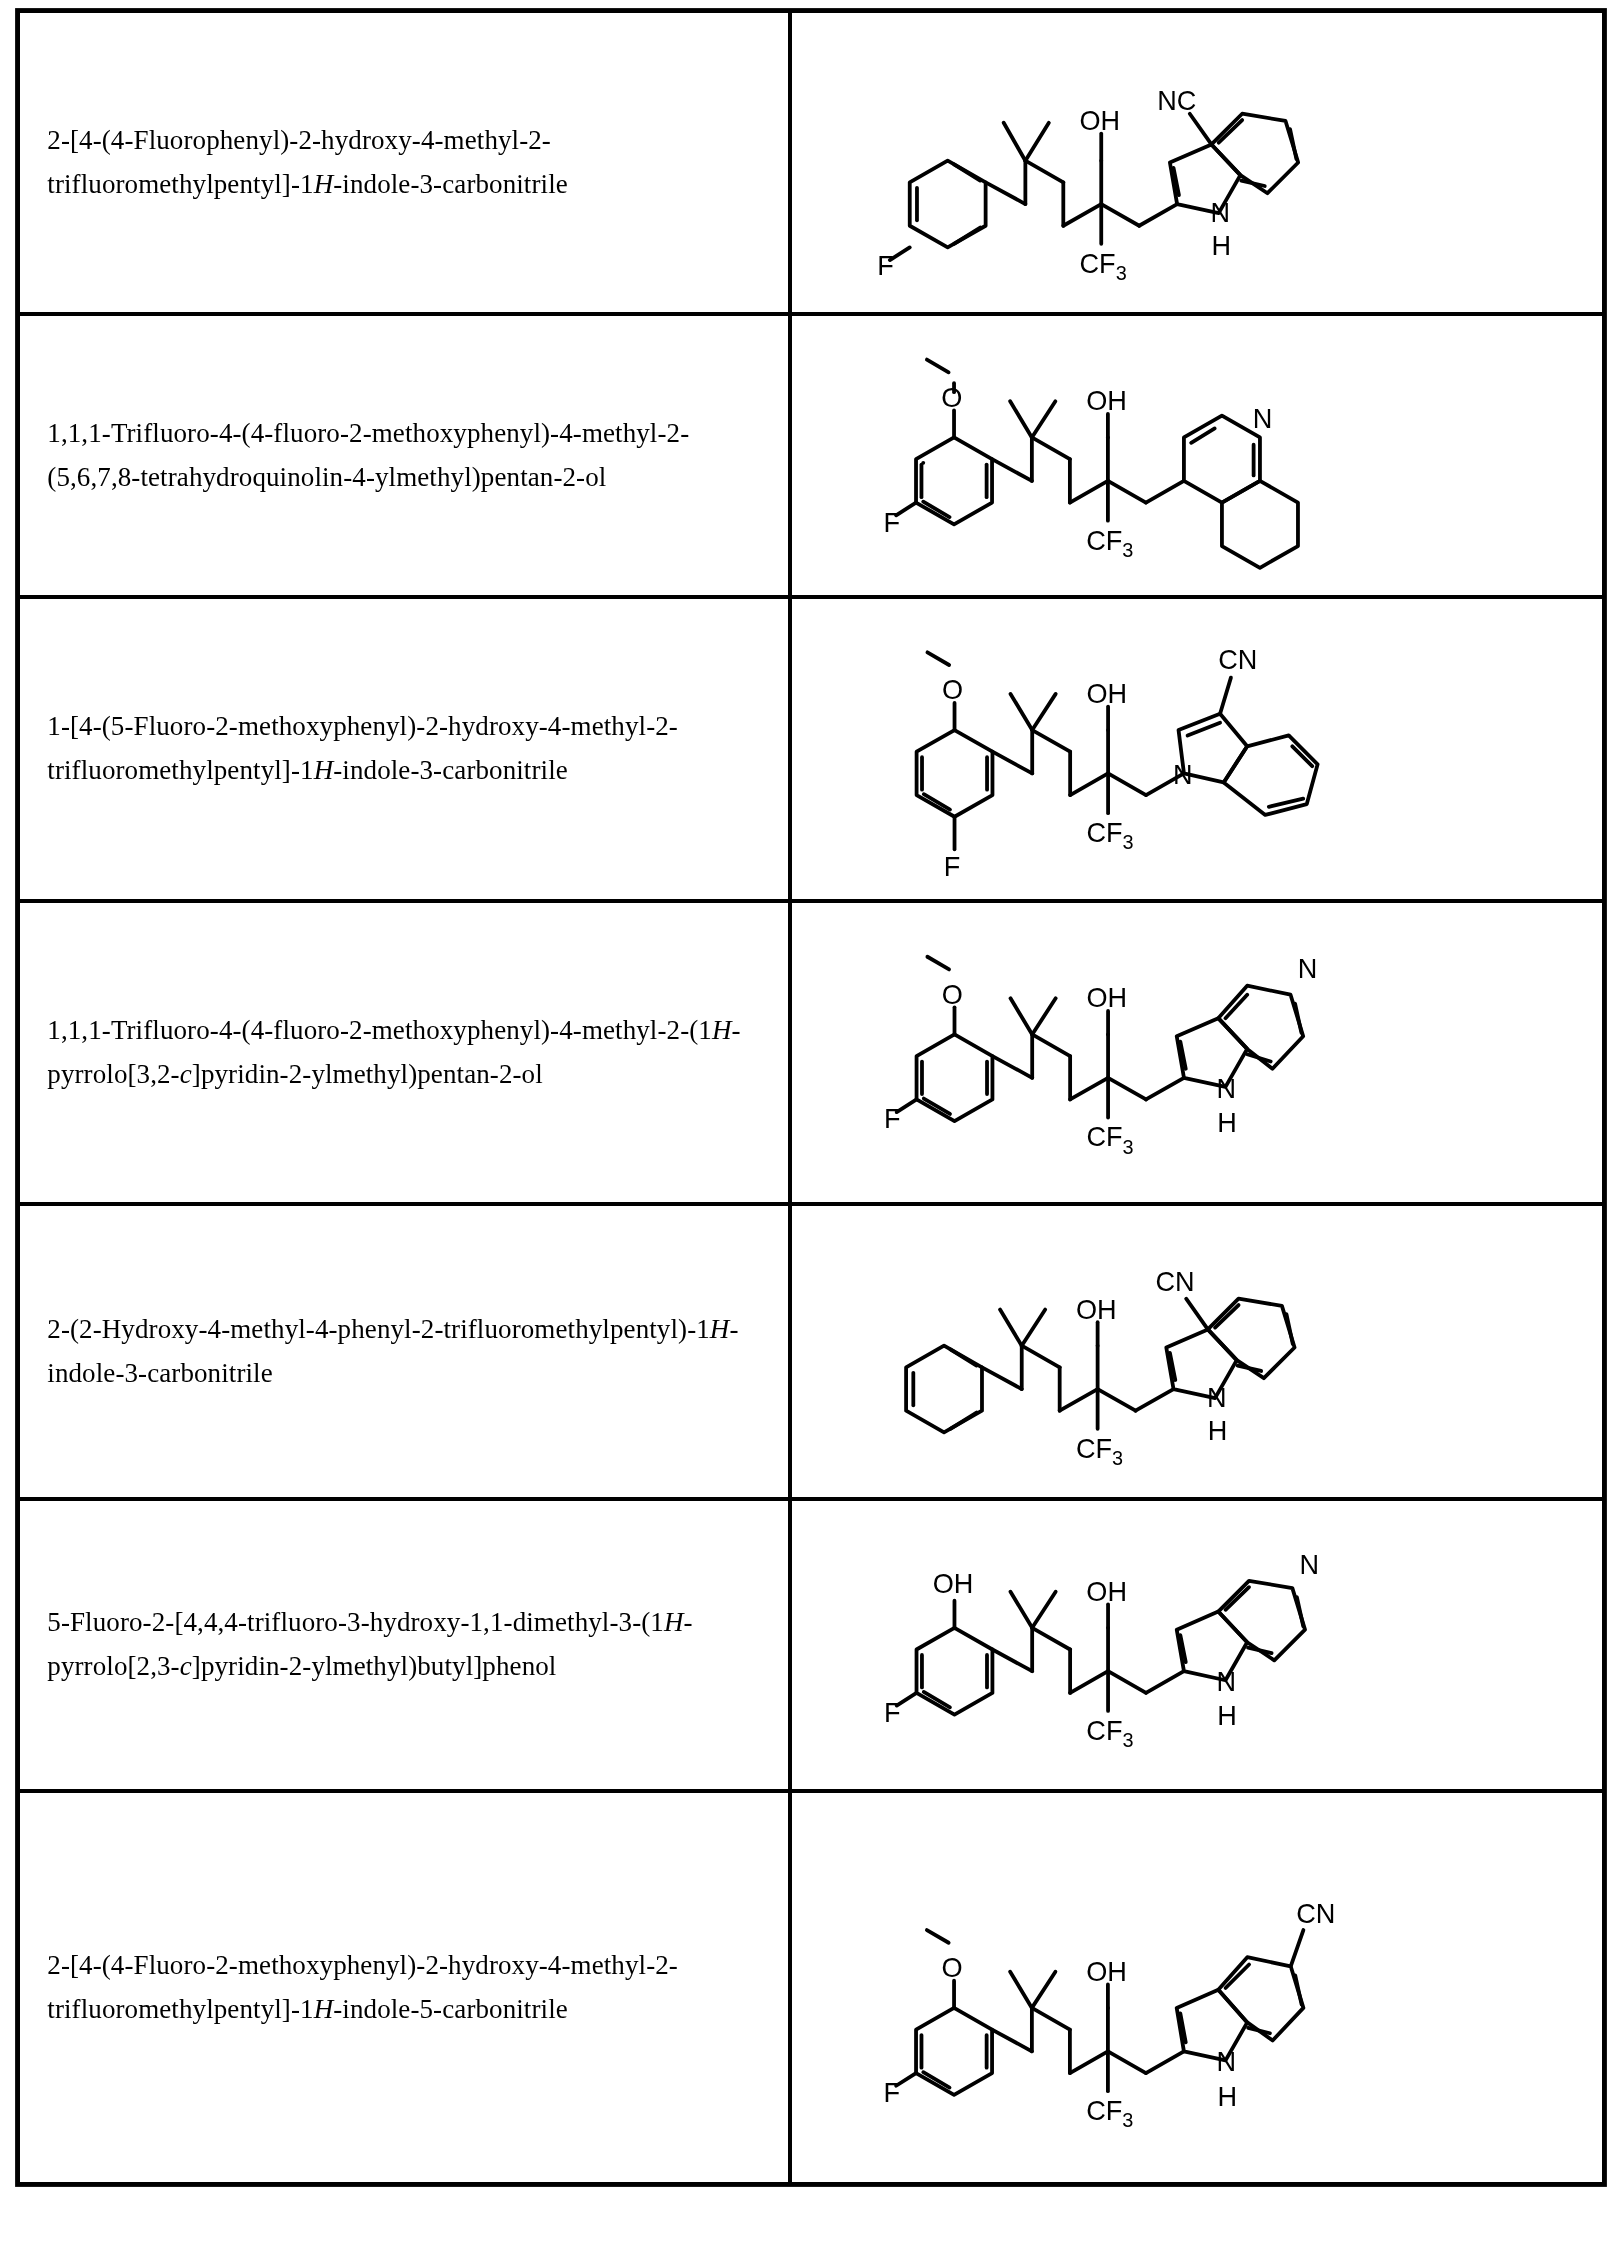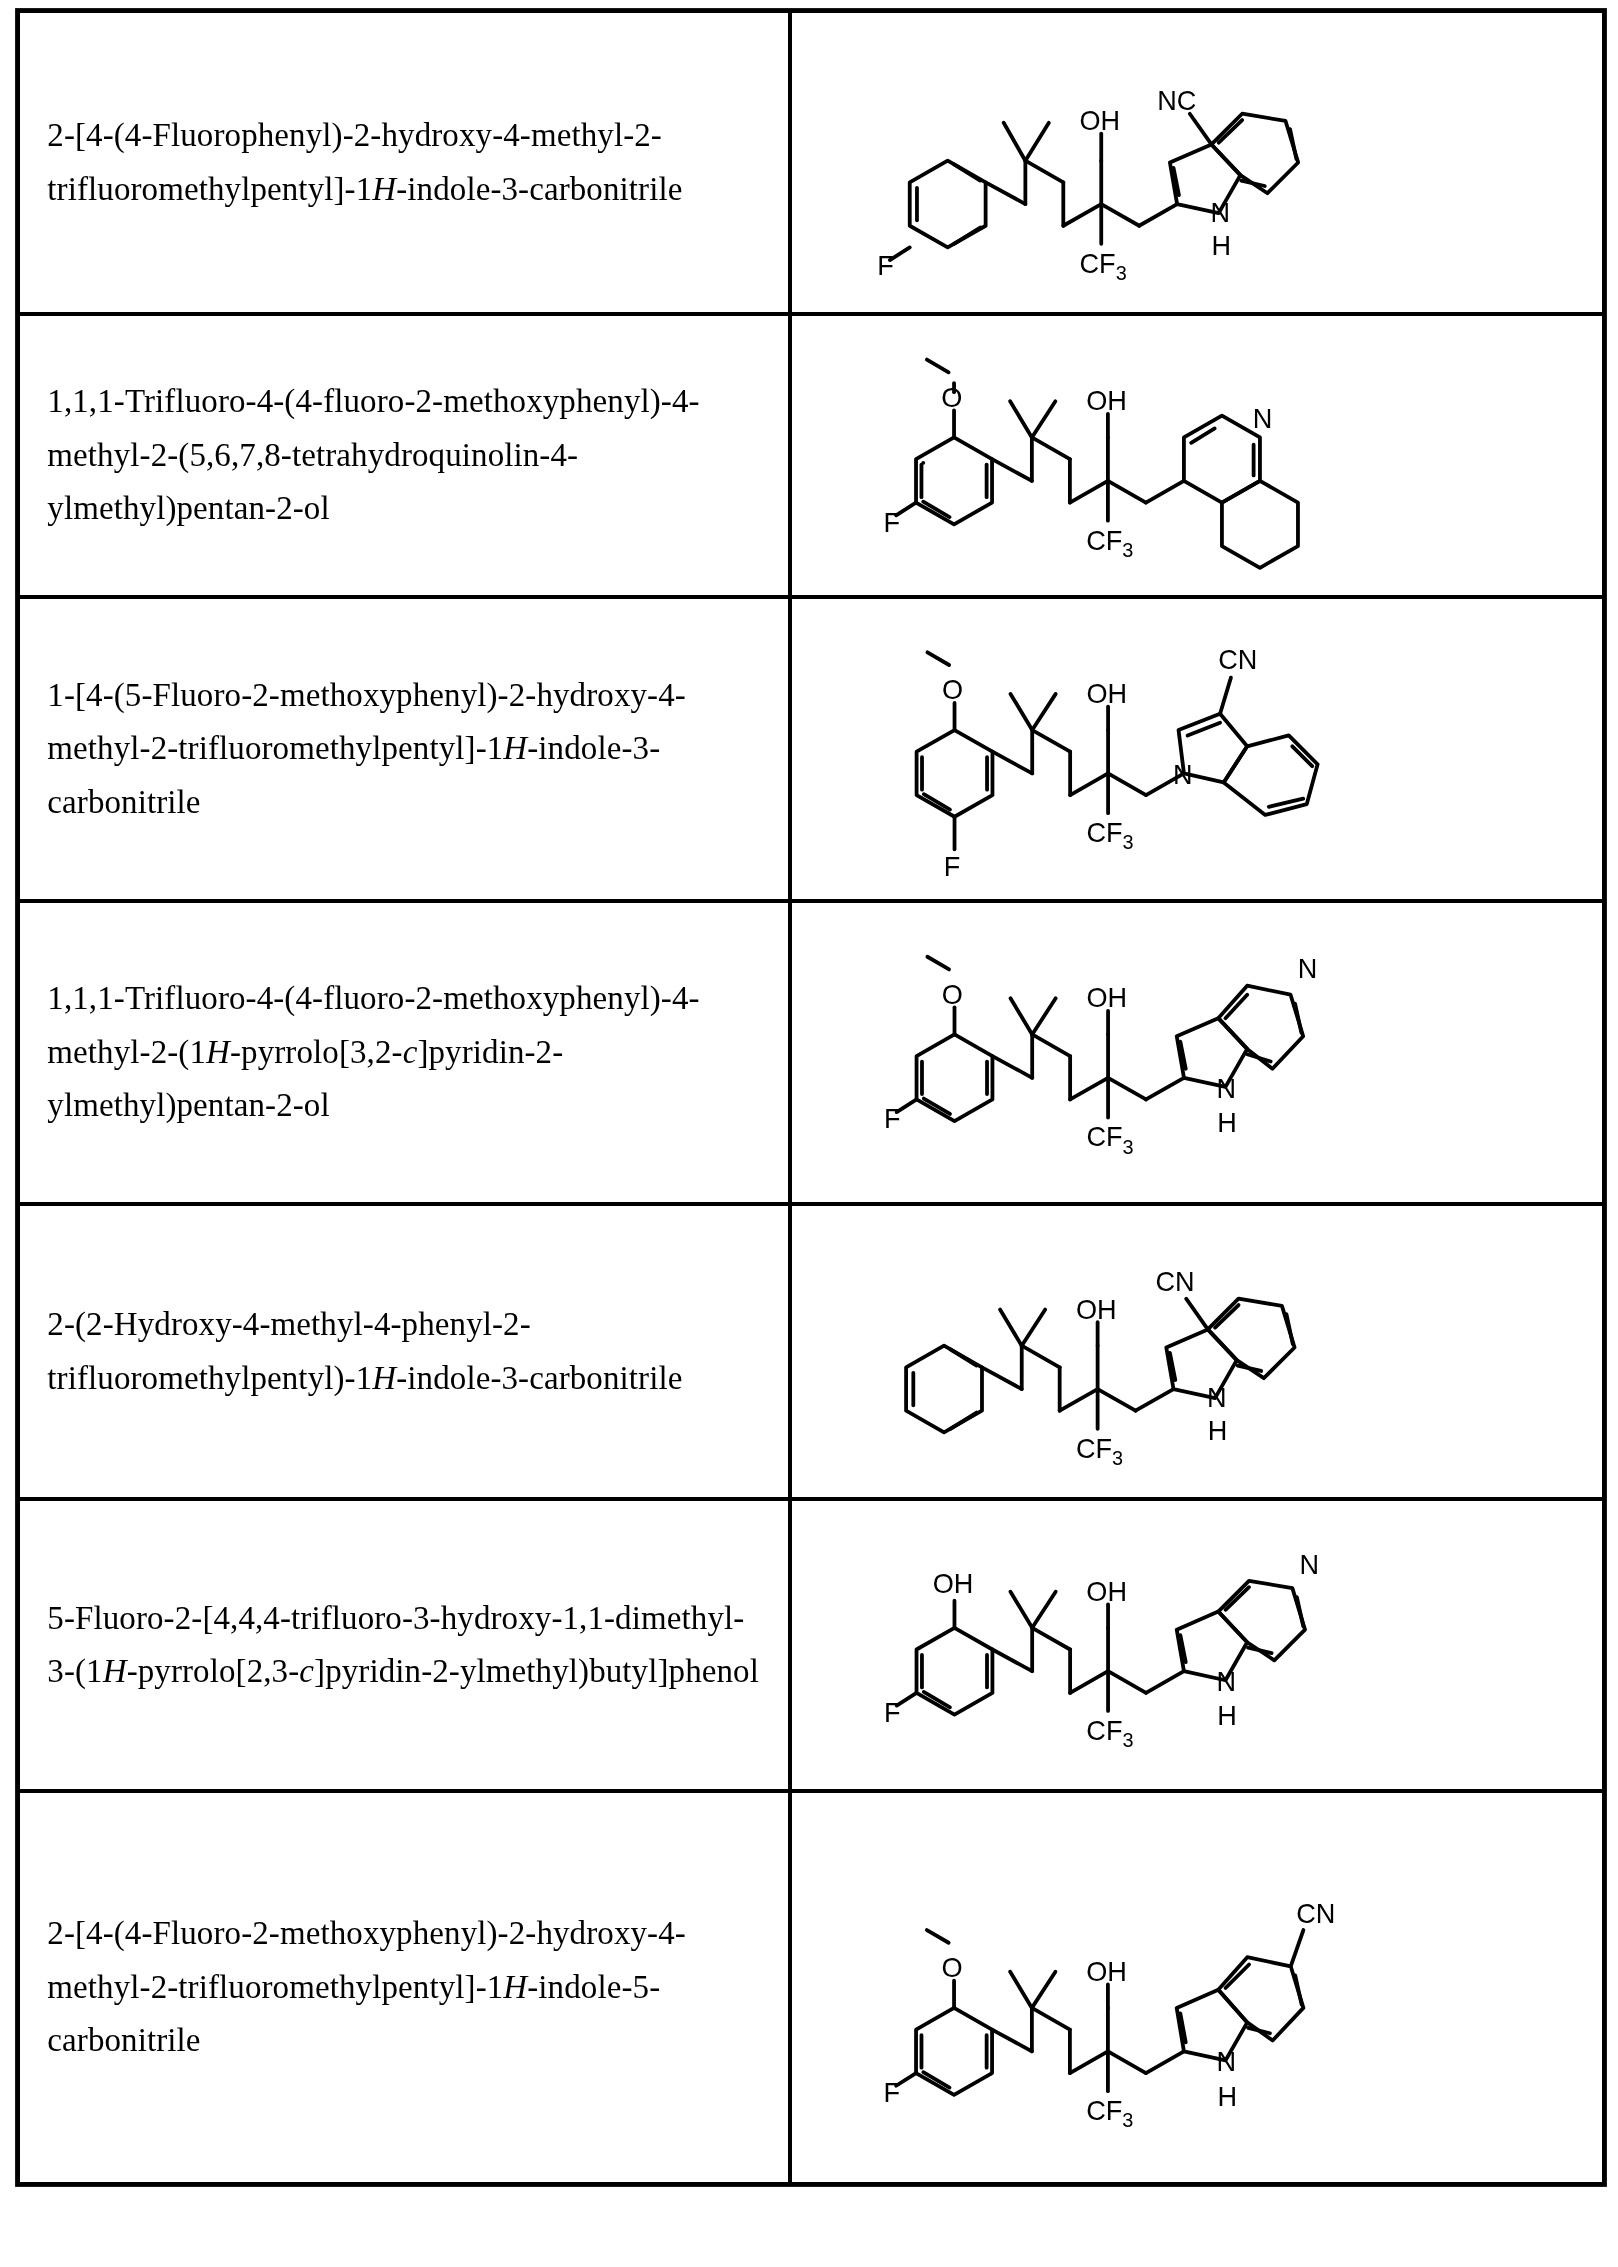--- a/index.html
+++ b/index.html
@@ -20,21 +20,21 @@
   }
   table.cmp td{
     border:2.7px solid #000;
     padding:0;
     vertical-align:middle;
     background:#fff;
   }
   col.c-name{width:771px;}
   col.c-struct{width:814px;}
   .name{
-    font-size:33px;
+    font-size:27px;
     line-height:1.62;
     padding:16.3px 23.5px 16.3px 27px;
     letter-spacing:0.1px;
     word-spacing:0px;
   }
   .name i{font-style:italic;}
   .structbox{
     padding:3.6px 5.4px;
     display:flex;
     align-items:center;

